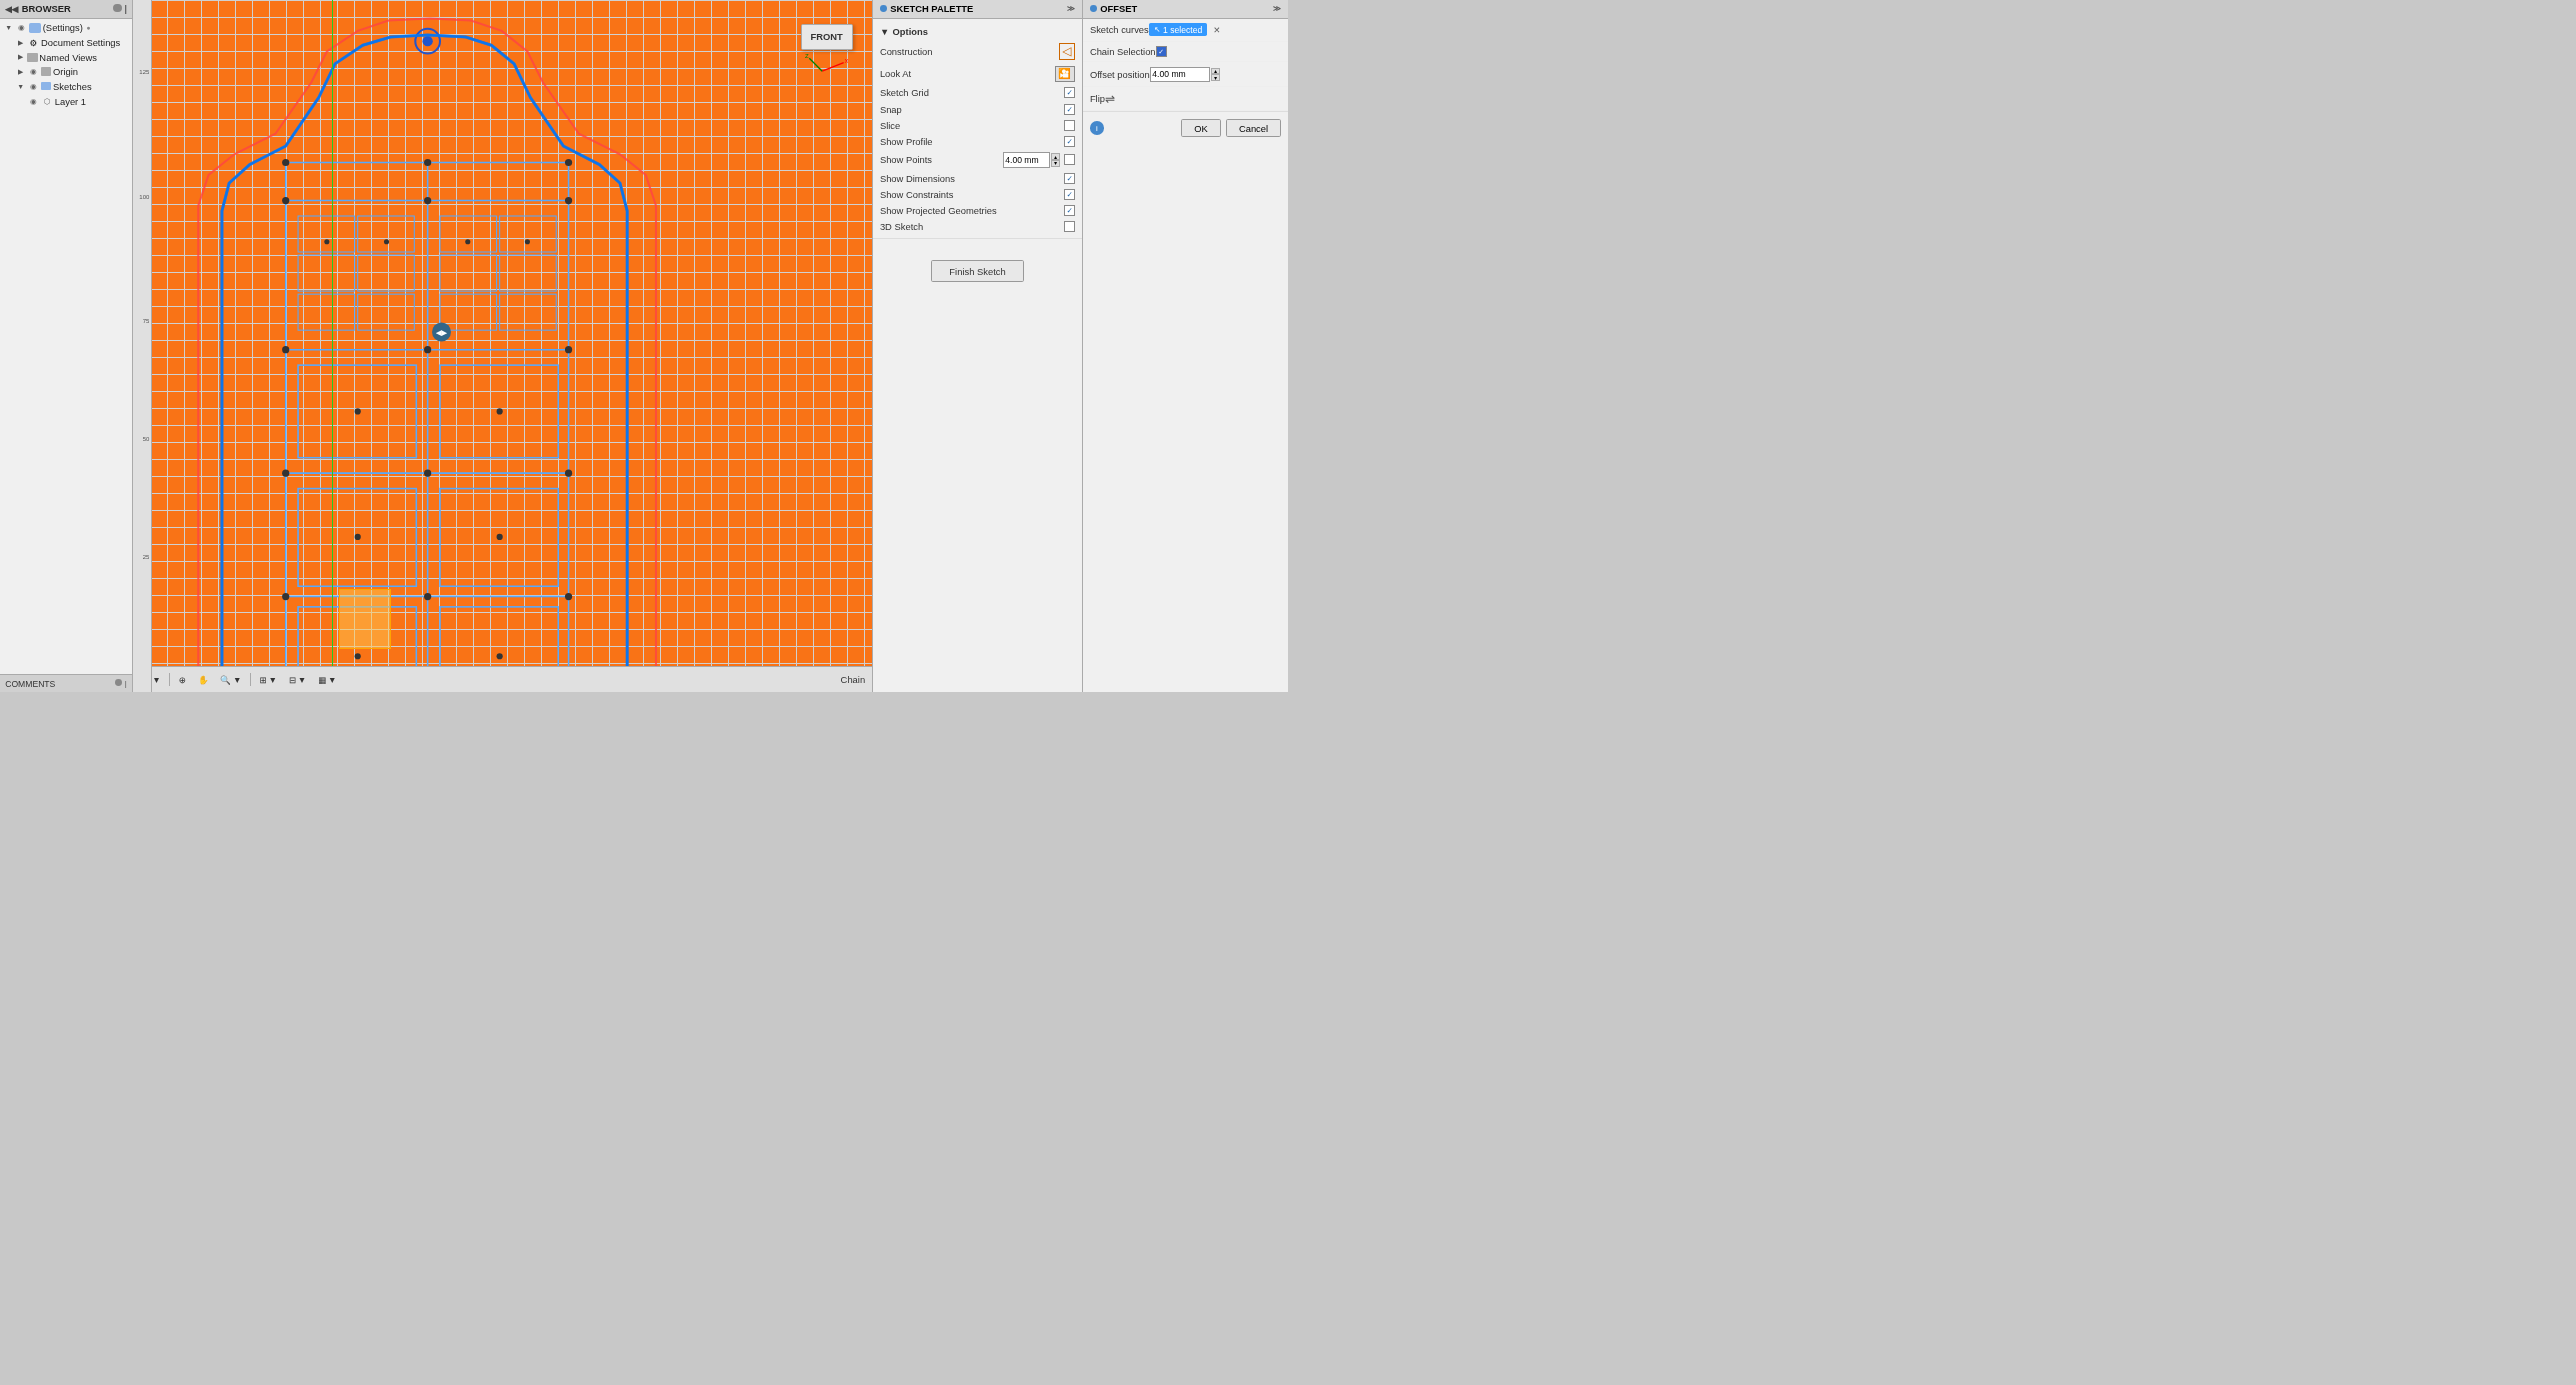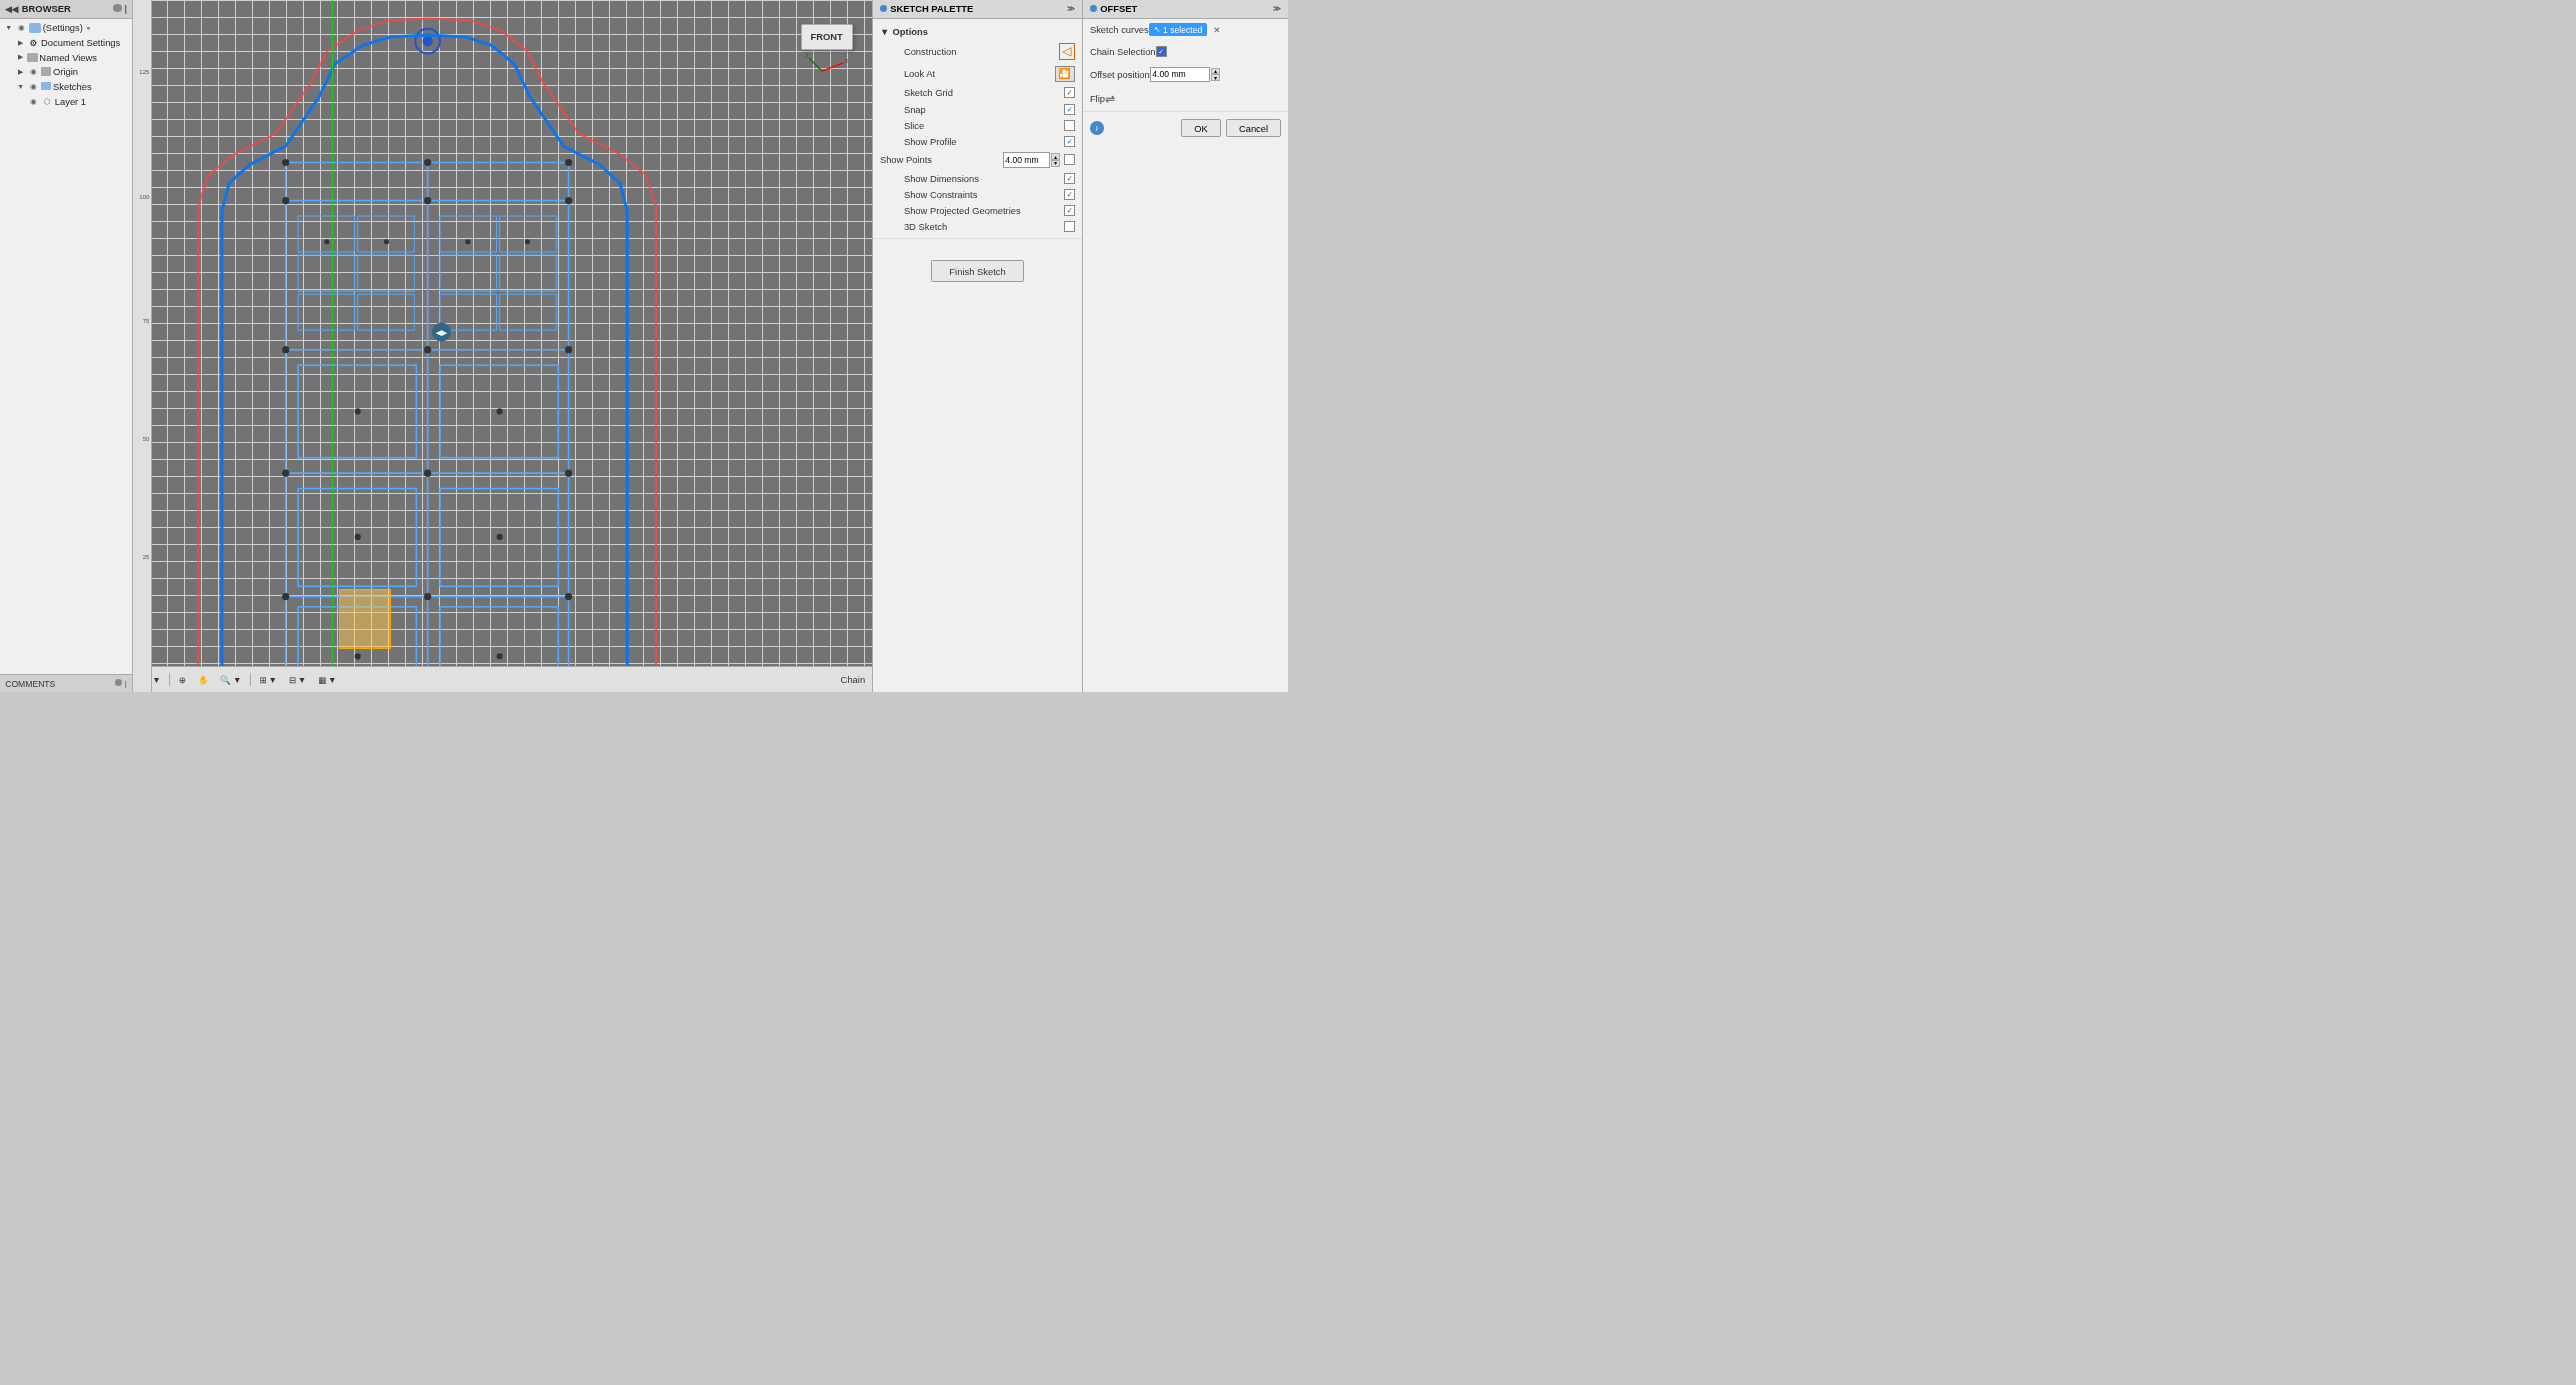--- a/index.html
+++ b/index.html
@@ -118,21 +118,21 @@
       display: flex;
       align-items: center;
       justify-content: space-between;
     }
 
     
     .viewport {
       flex: 1;
       position: relative;
       overflow: hidden;
-      background: #737373;
+      background: #f97316;
     }
 
     
     .grid-bg {
       position: absolute;
       top: 0; left: 0; right: 0; bottom: 0;
       background-image:
         linear-gradient(to right, #d0d0d0 0.9px, transparent 0.9px),
         linear-gradient(to bottom, #d0d0d0 0.9px, transparent 0.9px);
       background-size: 17px 17px;
@@ -262,21 +262,20 @@
       font-weight: bold;
       font-size: 9.4px;
       color: #333;
     }
 
     .panel-row {
       display: flex;
       align-items: center;
       justify-content: space-between;
       padding: 2.6px 0;
-      margin-left: 24px;
     }
 
     .panel-row-label {
       color: #333;
       font-size: 9.4px;
     }
 
     .panel-row-control {
       display: flex;
       align-items: center;

